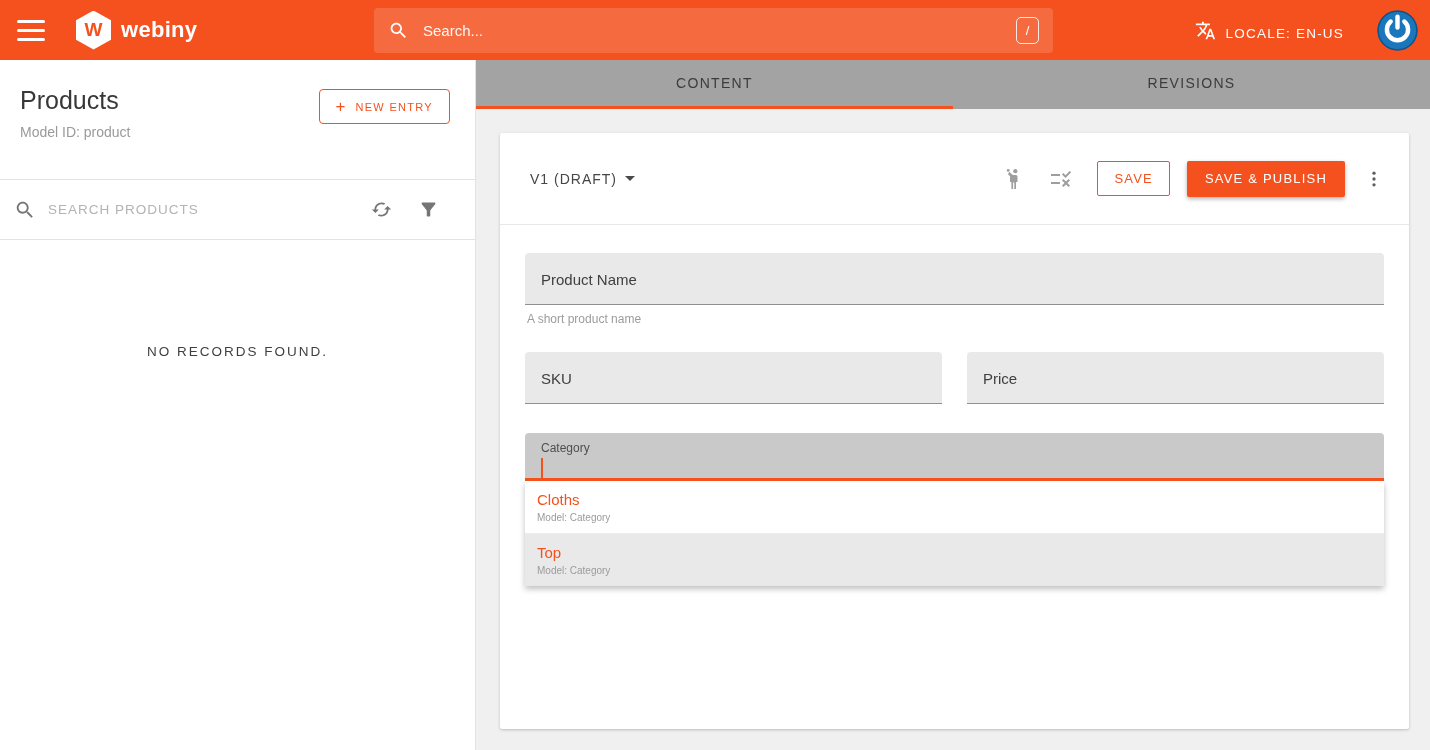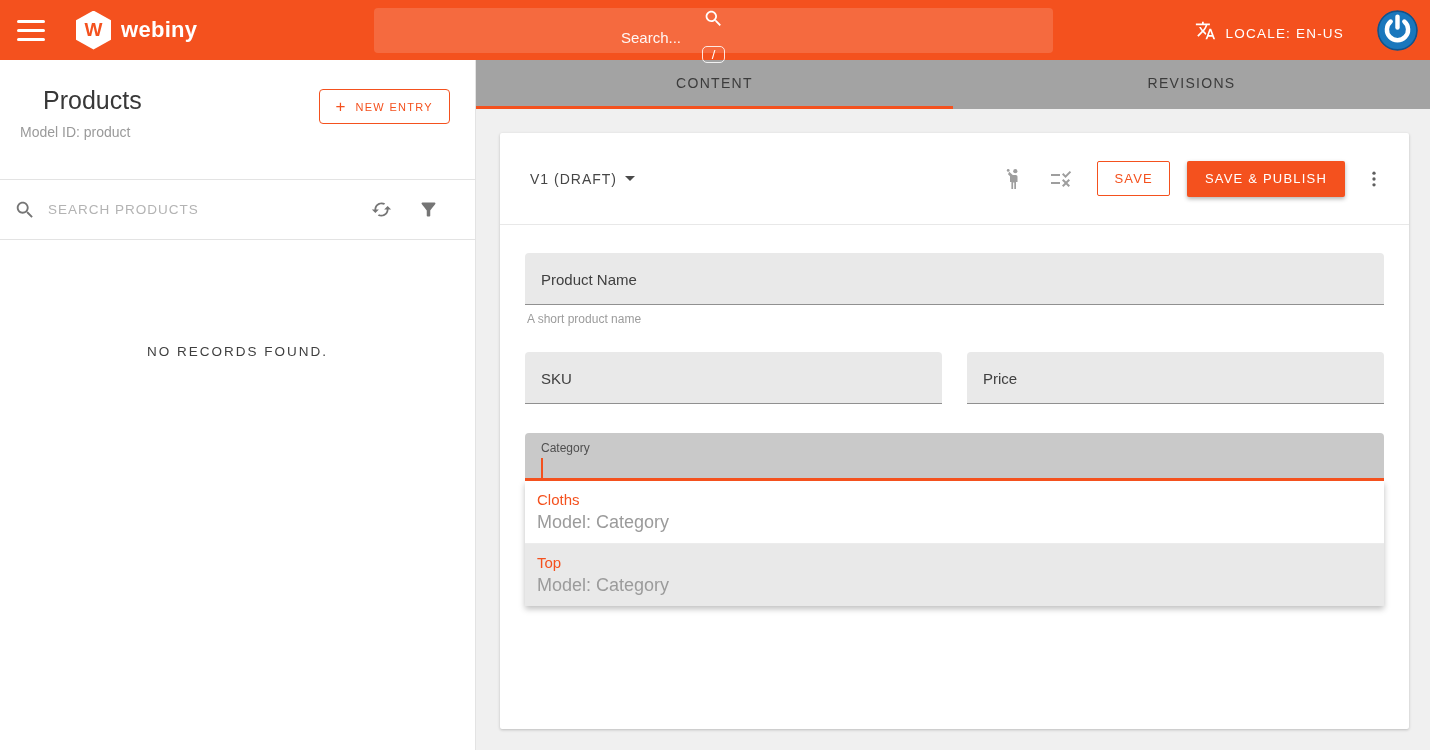--- a/index.html
+++ b/index.html
@@ -8,39 +8,39 @@
 
   
   .topbar { position:relative; height:60px; background:#f4511e; display:flex; align-items:center; }
   .hamburger { width:28px; height:21px; margin-left:17px; display:flex; flex-direction:column; justify-content:space-between; background:none; border:none; cursor:pointer; }
   .hamburger span { display:block; height:3px; border-radius:2px; background:#fff; }
   .logo { display:flex; align-items:center; margin-left:31px; cursor:pointer; }
   .hexagon { width:35px; height:39px; background:#fff; clip-path:polygon(50% 0%,100% 25%,100% 75%,50% 100%,0% 75%,0% 25%); display:flex; align-items:center; justify-content:center; }
   .hexagon b { color:#f4511e; font-size:19px; font-weight:bold; }
   .wordmark { color:#fff; font-size:22px; font-weight:600; margin-left:10px; letter-spacing:.3px; }
 
-  .gsearch { position:absolute; left:374px; top:8px; width:679px; height:45px; background:rgba(255,255,255,.15); border-radius:4px; display:flex; align-items:center; padding:0 14px;flex-direction:column; }
+  .gsearch { position:absolute; left:374px; top:8px; width:679px; height:45px; background:rgba(255,255,255,.15); border-radius:4px; display:flex; align-items:center; padding:0 14px; }
   .gsearch svg { flex:none; }
   .gsearch input { flex:1; margin-left:14px; background:transparent; border:none; outline:none; color:#fff; font-size:15px; font-family:inherit; }
   .gsearch input::placeholder { color:rgba(255,255,255,.95); }
   .kbd { width:23px; height:27px; border:1px solid rgba(255,255,255,.85); border-radius:5px; color:#fff; font-size:13px; display:flex; align-items:center; justify-content:center; }
 
   .top-right { position:absolute; right:12px; top:0; height:60px; display:flex; align-items:center; }
   .locale { display:flex; align-items:flex-end; background:none; border:none; cursor:pointer; color:#fff; }
   .locale-label { margin-left:10px; font-size:13.5px; letter-spacing:1.2px; color:#fff; }
   .avatar { width:41px; height:41px; margin-left:33px; border-radius:50%; cursor:pointer; }
 
   
   .shell { display:flex; height:690px; }
   .sidebar { width:476px; background:#fff; border-right:1px solid #e3e3e3; }
   .main { flex:1; display:flex; flex-direction:column; }
 
   
   .sb-header { position:relative; height:120px; border-bottom:1px solid #e3e3e3; padding:26px 0 0 20px; }
-  .sb-title { font-size:25px; font-weight:400; color:#383838;margin-left:23px; }
+  .sb-title { font-size:25px; font-weight:400; color:#383838; }
   .sb-sub { font-size:14px; color:#9a9a9a; margin-top:9px; }
   .btn-new { position:absolute; top:29px; right:25px; height:35px; display:flex; align-items:center; padding:0 16px; background:#fff; border:1px solid #f4511e; border-radius:4px; color:#f4511e; cursor:pointer; font-family:inherit; }
   .btn-new .plus { font-size:17px; margin-right:10px; }
   .btn-new .lbl { font-size:11px; letter-spacing:1.3px; }
 
   .sb-search { height:60px; border-bottom:1px solid #e3e3e3; display:flex; align-items:center; padding:0 36px 0 14px; }
   .sb-search input { flex:1; margin-left:12px; border:none; outline:none; font-size:13.5px; letter-spacing:1px; color:#555; font-family:inherit; background:transparent; }
   .sb-search input::placeholder { color:#b3b3b3; }
   .icon-btn { background:none; border:none; cursor:pointer; display:flex; align-items:center; justify-content:center; }
   .sb-search .icon-btn { margin-left:26px; }
@@ -75,21 +75,21 @@
   .tf.focused { background:#c9c9c9; border-bottom:3px solid #f4511e; height:48px; border-radius:4px 4px 0 0; }
   .tf-label-float { position:absolute; left:16px; top:8px; font-size:12px; color:#4f4f4f; }
   .caret-bar { position:absolute; left:16px; top:25px; width:2px; height:20px; background:#f4511e; }
 
   .dropdown { box-shadow:0 3px 6px rgba(0,0,0,.25); }
   .option { padding:10px 12px; cursor:pointer; background:#fff; }
   .option + .option { }
   .option.first { border-bottom:1px solid #ececec; }
   .option.highlighted { background:#e9e9e9; }
   .opt-title { font-size:15px; color:#f4511e; }
-  .opt-sub { font-size:18px; color:#9b9b9b; margin-top:4px; }
+  .opt-sub { font-size:10px; color:#9b9b9b; margin-top:4px; }
 </style>
 </head>
 <body>
 
 <header class="topbar">
   <button class="hamburger">
     <span></span>
     <span></span>
     <span></span>
   </button>

